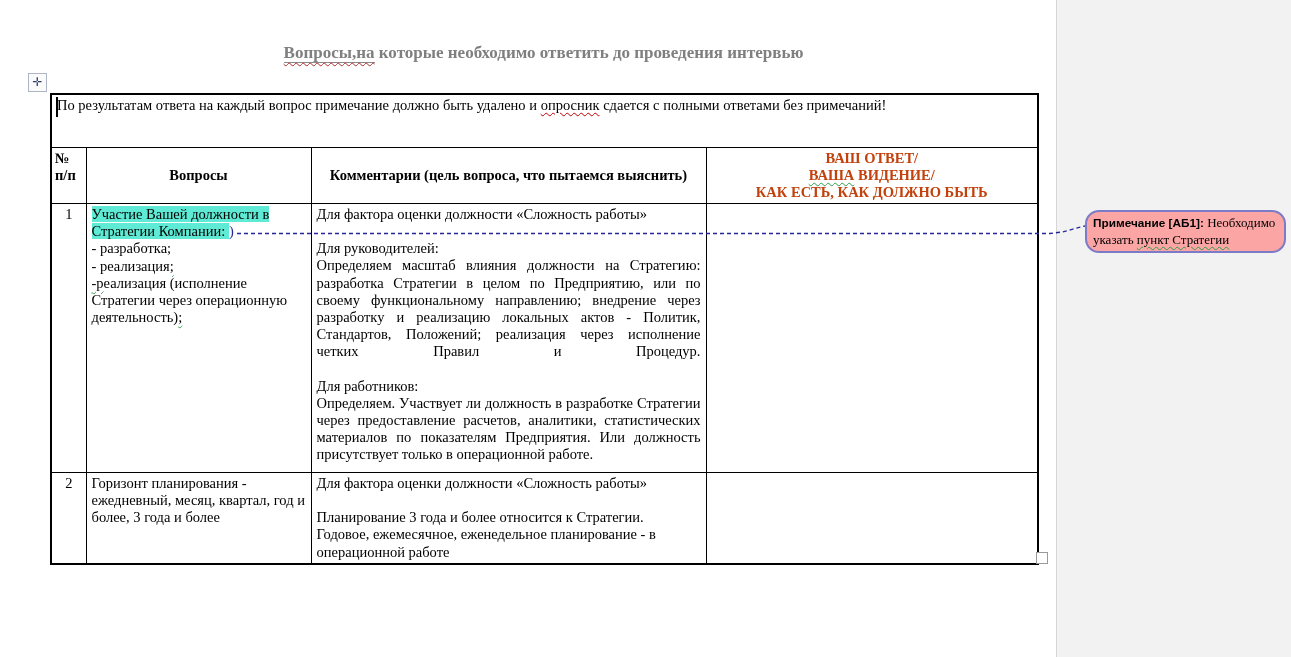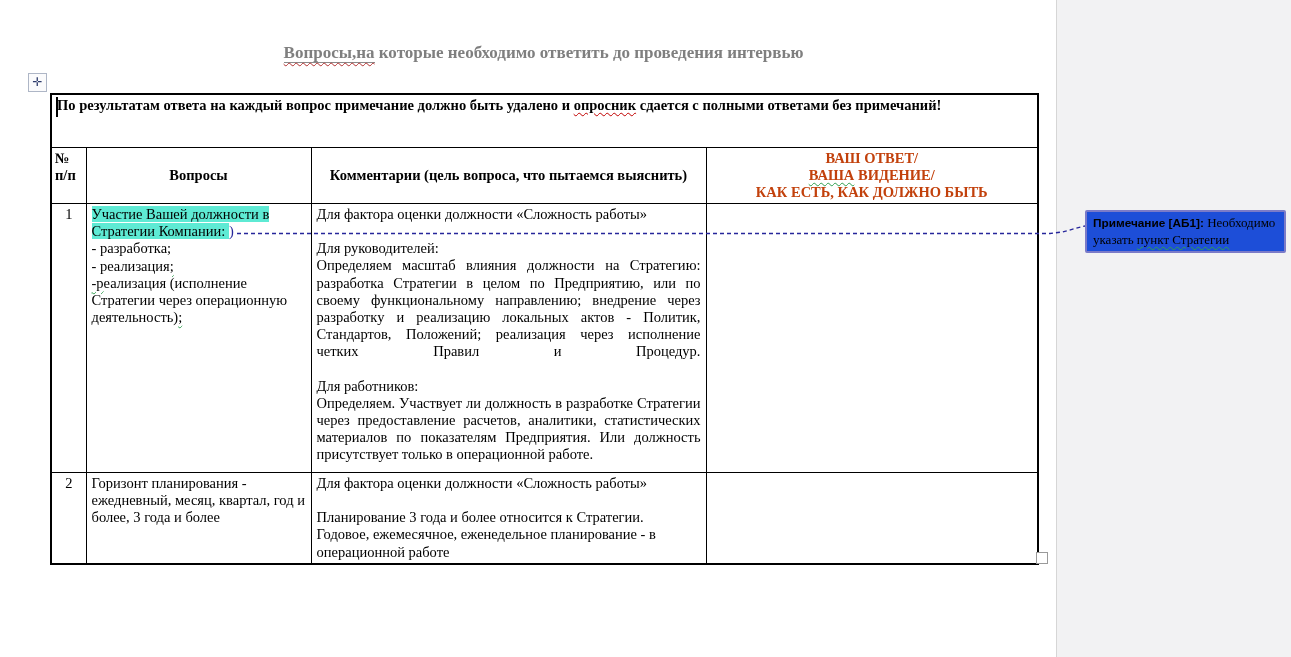--- a/index.html
+++ b/index.html
@@ -8,42 +8,42 @@
   .comments-pane{position:absolute;top:0;left:1056px;width:235px;height:657px;background:#f2f2f3;border-left:1px solid #d6d6d6;}
   
   .doc-title{position:absolute;left:50px;top:43px;width:987px;text-align:center;font-size:17px;font-weight:bold;color:#7f7f7f;}
   .title-word{border-bottom:1px solid #8a8a8a;text-decoration:underline wavy #b03030;text-decoration-thickness:1px;text-underline-offset:4px;}
   
   .sq-red{text-decoration:underline wavy #c00000;text-decoration-thickness:1px;text-underline-offset:2px;}
   .sq-green{text-decoration:underline wavy #2e9e4e;text-decoration-thickness:1px;text-underline-offset:2px;font-family:Liberation Serif, serif;}
   
   table.qtable{position:absolute;left:50px;top:93px;width:987px;border-collapse:collapse;table-layout:fixed;border:2px solid #000;}
   table.qtable td{border:1px solid #000;vertical-align:top;padding:2px 5px;font-size:14.5px;line-height:17.2px;overflow:hidden;}
-  td.note-cell{font-weight:bold;font-size:15.5px;line-height:22px;text-align:justify;height:48px;padding:2px 6px;}
+  td.note-cell{font-weight:normal;font-size:15.5px;line-height:22px;text-align:justify;height:48px;padding:2px 6px;}
   tr.head-row td{font-weight:bold;text-align:center;vertical-align:middle;height:49px;line-height:17px;}
   td.h-num{text-align:left !important;vertical-align:top !important;padding-left:3px !important;}
   td.h-answer{color:#c2410c;}
   td.num-cell{text-align:center;}
   tr.row1 td{height:264px;}
   tr.row2 td{height:83px;}
   .hl{background:#5eead4;}
   .anchor{color:#26269b;}
   .blank{height:17px;}
   .just{text-align:justify;}
   .stretch{text-align:justify;text-align-last:justify;}
   
   .move-handle{position:absolute;left:28px;top:73px;width:17px;height:17px;border:1px solid #aeb6c6;background:#fbfbfc;text-align:center;line-height:16px;font-size:12px;color:#2b3a6b;font-family:"DejaVu Sans",sans-serif;}
   
   .caret{position:absolute;left:56px;top:97px;width:1.5px;height:20px;background:#000;}
   
   .resize-handle{position:absolute;left:1036px;top:552px;width:10px;height:10px;background:#fff;border:1px solid #9a9a9a;}
   
   svg.connector{position:absolute;left:0;top:0;pointer-events:none;}
   
-  .balloon{position:absolute;left:1085px;top:210px;width:201px;box-sizing:border-box;background:#1d4ed8;border:2px solid #7b7bc8;border-radius:2px;padding:3px 6px 4px 6px;font-size:13px;line-height:15.5px;color:#000;}
+  .balloon{position:absolute;left:1085px;top:210px;width:201px;box-sizing:border-box;background:#fca5a5;border:2px solid #7b7bc8;border-radius:14px;padding:3px 6px 4px 6px;font-size:13px;line-height:15.5px;color:#000;}
   .balloon-label{font-family:"Liberation Sans",sans-serif;font-weight:bold;font-size:11.8px;}
 </style>
 </head>
 <body>
 
 <div class="screen">
 
   <div class="comments-pane"></div>
 
   <div class="doc-title"><span class="title-word">Вопросы,на</span><span> которые необходимо ответить до проведения интервью</span></div>

